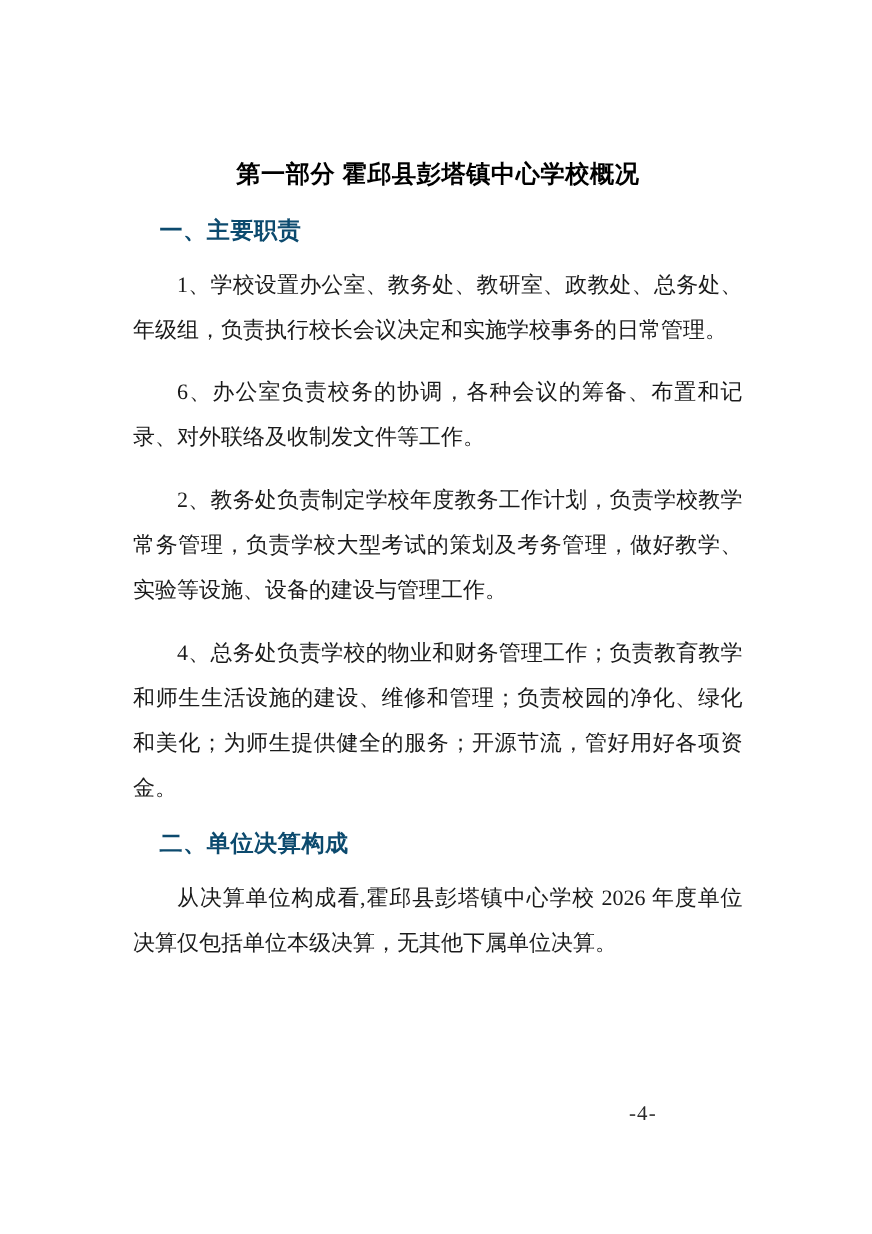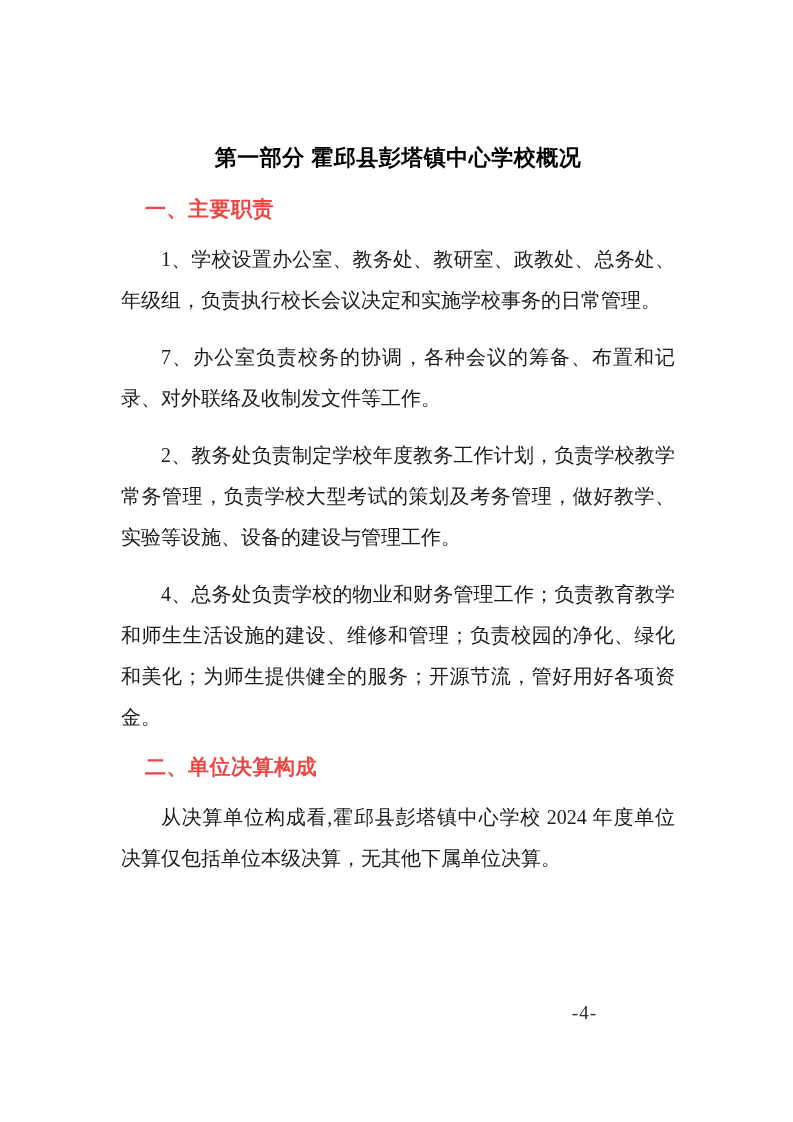--- a/index.html
+++ b/index.html
@@ -24,24 +24,24 @@
     font-size: 22px;
     font-weight: 700;
     color: #000000;
     text-align: center;
     line-height: 30px;
     margin: 0 0 23px 0;
     letter-spacing: 0.5px;
     white-space: nowrap;
   }
   .sec-heading {
-    font-family: Liberation Serif, serif;
+    font-family: Liberation Sans, sans-serif;
     font-size: 21px;
     font-weight: 700;
-    color: #ef4444;
+    color: #0c4a6e;
     line-height: 27px;
     margin: 0 0 4px 0;
     padding-left: 40px;
     letter-spacing: 0.5px;
   }
   .sec-heading.sec-2 {
     margin-top: 12px;
     margin-bottom: 14px;
   }
   .para {
@@ -70,26 +70,26 @@
 
 <div class="page">
   <div class="content">
 
     <h1 class="doc-title">第一部分 霍邱县彭塔镇中心学校概况</h1>
 
     <h2 class="sec-heading sec-1">一、主要职责</h2>
 
     <p class="para">1、学校设置办公室、教务处、教研室、政教处、总务处、年级组，负责执行校长会议决定和实施学校事务的日常管理。</p>
 
-    <p class="para">7、办公室负责校务的协调，各种会议的筹备、布置和记录、对外联络及收制发文件等工作。</p>
+    <p class="para">6、办公室负责校务的协调，各种会议的筹备、布置和记录、对外联络及收制发文件等工作。</p>
 
     <p class="para">2、教务处负责制定学校年度教务工作计划，负责学校教学常务管理，负责学校大型考试的策划及考务管理，做好教学、实验等设施、设备的建设与管理工作。</p>
 
     <p class="para">4、总务处负责学校的物业和财务管理工作；负责教育教学和师生生活设施的建设、维修和管理；负责校园的净化、绿化和美化；为师生提供健全的服务；开源节流，管好用好各项资金。</p>
 
     <h2 class="sec-heading sec-2">二、单位决算构成</h2>
 
-    <p class="para">从决算单位构成看,霍邱县彭塔镇中心学校 2024 年度单位决算仅包括单位本级决算，无其他下属单位决算。</p>
+    <p class="para">从决算单位构成看,霍邱县彭塔镇中心学校 2026 年度单位决算仅包括单位本级决算，无其他下属单位决算。</p>
 
   </div>
 
   <div class="page-num">-4-</div>
 </div>
 
 </body></html>

